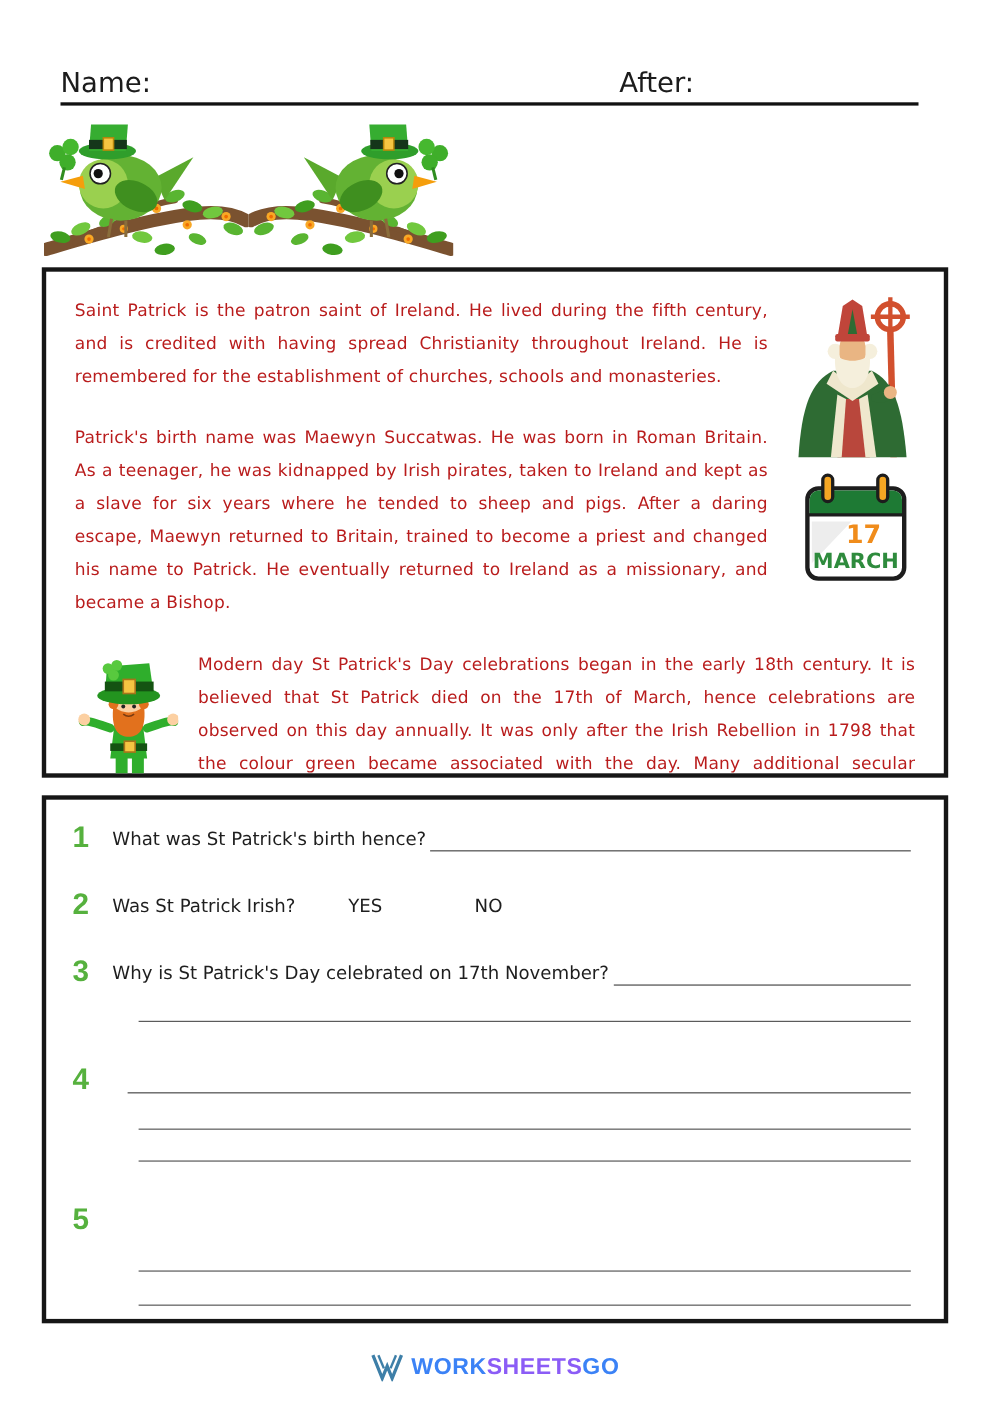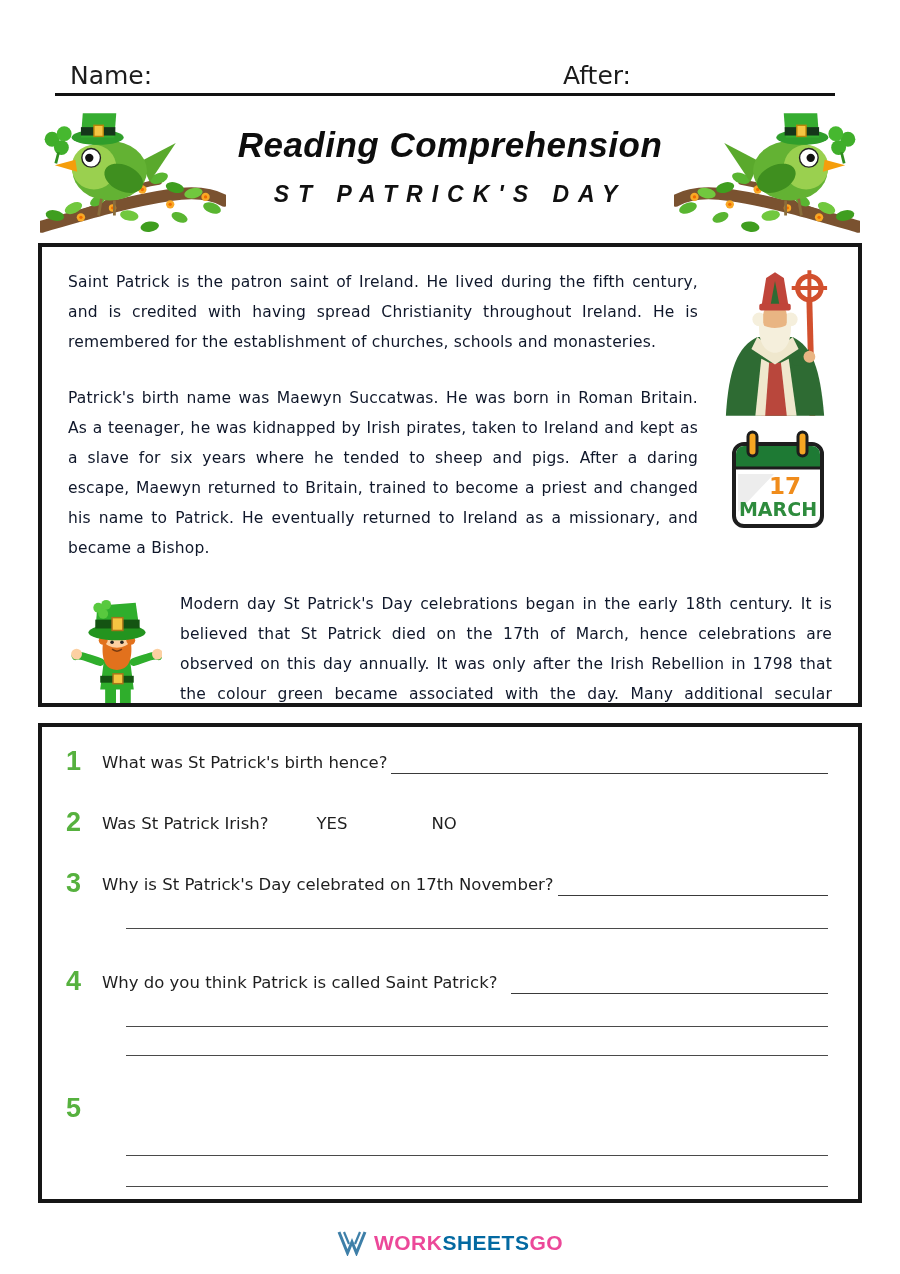--- a/index.html
+++ b/index.html
@@ -13,21 +13,21 @@
     overflow: hidden;
   }
 
   
   .namedate {
     position: absolute; left: 55px; top: 58px;
     width: 780px; height: 38px;
     border-bottom: 3px solid #111;
     font-size: 25px; font-weight: 500;
   }
-  .name-label { position: absolute; left: 15px; bottom: 3px; }
+  .name-label { position: absolute; left: 0; bottom: 3px; }
   .date-label { position: absolute; left: 508px; bottom: 3px; }
 
   
   .header-banner {
     position: absolute; top: 102px; left: 40px; right: 40px; height: 134px;
     display: flex; align-items: center;
   }
   .bird { width: 186px; height: 132px; flex-shrink: 0; }
   .bird.flip { transform: scaleX(-1); }
   .header-center { flex: 1; text-align: center; padding-bottom: 6px; }
@@ -50,21 +50,21 @@
     border: 4px solid #161616;
     padding: 20px 26px 0 26px;
     overflow: hidden;
   }
   .right-images { float: right; width: 120px; margin-left: 14px; }
   .bishop   { display: block; width: 114px; height: 150px; margin-left: auto; margin-right: 0; }
   .calendar { display: block; width: 100px; height: 106px; margin: 10px 4px 0 auto; }
   .passage p {
     margin: 0 0 26px 0;
     font-size: 15.5px; line-height: 30px;
-    text-align: justify; color: #0f172a;
+    text-align: justify; color: #b91c1c;
     letter-spacing: 0.2px;
   }
   .passage p:last-child { margin-bottom: 0; }
   .leprechaun { float: left; width: 92px; height: 138px; margin: 4px 18px 0 2px; }
 
   
   .questions-box {
     position: absolute; left: 38px; top: 723px;
     width: 824px; height: 480px;
     border: 4px solid #161616;
@@ -96,22 +96,22 @@
   
   .footer {
     position: absolute; left: 0; right: 0; top: 1230px;
     display: flex; justify-content: center; align-items: center; gap: 7px;
   }
   .logo-w { width: 30px; height: 26px; }
   .logo-text {
     font-family: "Liberation Sans", sans-serif;
     font-weight: bold; font-size: 21px; letter-spacing: 0.5px;
   }
-  .logo-dark { color: #ec4899; }
-  .logo-blue { color: #0369a1; }
+  .logo-dark { color: #3b82f6; }
+  .logo-blue { color: #8b5cf6; }
 </style>
 </head>
 <body>
 
 <div class="namedate">
   <span class="name-label">Name:</span>
   <span class="date-label">After:</span>
 </div>
 
 <div class="header-banner">
@@ -150,24 +150,20 @@
     <circle cx="13" cy="38" r="8" fill="#3fae2a"></circle>
     <circle cx="26" cy="32" r="8" fill="#46b82f"></circle>
     <circle cx="23" cy="47" r="8" fill="#3fae2a"></circle>
     <path d="M20,52 L17,64" stroke="#2f8d1f" stroke-width="3"></path>
     <ellipse cx="62" cy="36" rx="28" ry="8" fill="#2f9e2b"></ellipse>
     <path d="M46,10 L82,10 L80,36 L44,36 Z" fill="#36ad31"></path>
     <rect x="44" y="25" width="37" height="9" fill="#15361a"></rect>
     <rect x="58" y="23" width="10" height="12" fill="#f5c542" stroke="#b8860b" stroke-width="1.5"></rect>
   </svg>
 
-  <div class="header-center">
-    <div class="title">Reading Comprehension</div>
-    <div class="subtitle">ST PATRICK'S DAY</div>
-  </div>
 
   <svg class="bird flip" viewBox="0 0 200 140" aria-hidden="true">
     <path d="M2,132 C40,121 92,105 140,98 C166,94 186,97 198,104" stroke="#7a5230" stroke-width="13" fill="none" stroke-linecap="round"></path>
     <path d="M58,116 C82,97 102,88 128,84" stroke="#7a5230" stroke-width="6" fill="none" stroke-linecap="round"></path>
     <path d="M30,126 C40,117 52,112 66,110" stroke="#7a5230" stroke-width="5" fill="none" stroke-linecap="round"></path>
     <ellipse cx="128" cy="80" rx="10" ry="5.5" fill="#59b531" transform="rotate(-20 128 80)"></ellipse>
     <ellipse cx="145" cy="90" rx="10" ry="5.5" fill="#3f9e1f" transform="rotate(15 145 90)"></ellipse>
     <ellipse cx="165" cy="96" rx="10" ry="5.5" fill="#71c83e" transform="rotate(-12 165 96)"></ellipse>
     <ellipse cx="185" cy="112" rx="10" ry="5.5" fill="#59b531" transform="rotate(20 185 112)"></ellipse>
     <ellipse cx="36" cy="112" rx="10" ry="5.5" fill="#71c83e" transform="rotate(-25 36 112)"></ellipse>
@@ -290,21 +286,20 @@
 
   <div class="q-row m">
     <span class="q-num">3</span>
     <span class="q-text">Why is St Patrick's Day celebrated on 17th November?</span>
     <span class="q-line"></span>
   </div>
   <div class="full-line a"></div>
 
   <div class="q-row ml">
     <span class="q-num">4</span>
-    <span class="q-text">Why do you think Patrick is called Saint Patrick?</span>
     <span class="q-line gap"></span>
   </div>
   <div class="full-line a"></div>
   <div class="full-line c"></div>
 
   <div class="q-row ml">
     <span class="q-num">5</span>
   </div>
   <div class="full-line d"></div>
   <div class="full-line b"></div>

